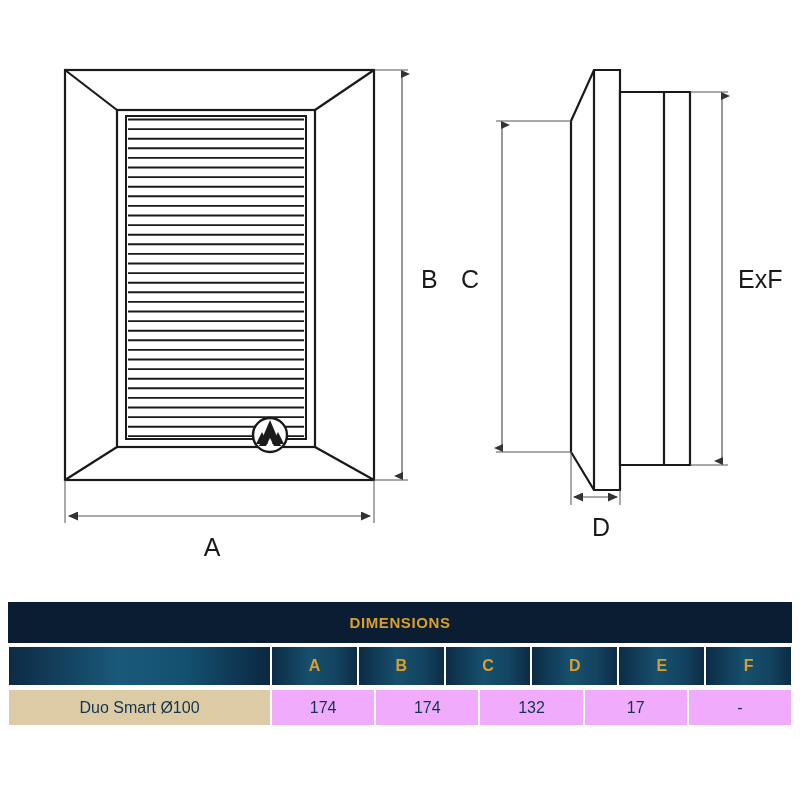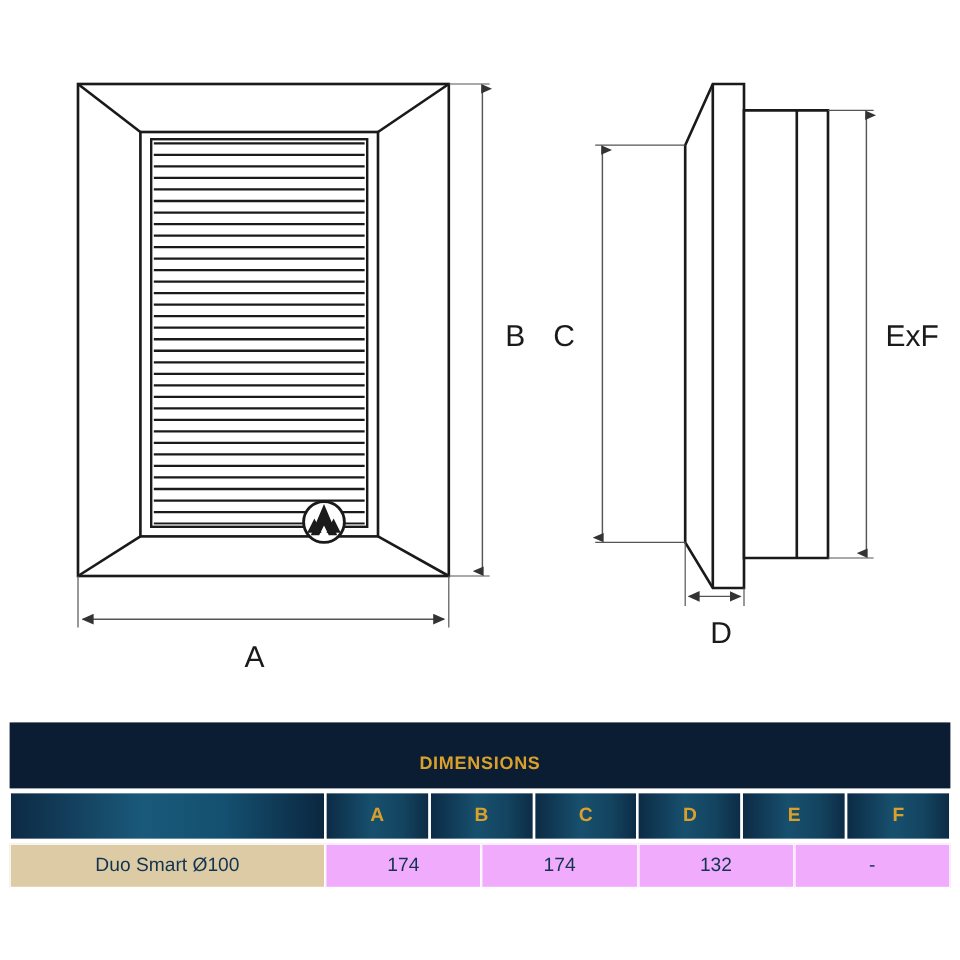--- a/index.html
+++ b/index.html
@@ -29,21 +29,21 @@
     left: 8px; top: 602px;
     width: 784px;
   }
   .tbl-title {
     background: #0a1d33;
     color: #d9a02b;
     font-size: 15px;
     font-weight: bold;
     letter-spacing: 0.6px;
     text-align: center;
-    padding: 27px 0 13px 0;
+    padding: 13px 0 13px 0;
     line-height: 1;
   }
   .tbl-head-row, .tbl-data-row {
     display: flex;
     width: 100%;
   }
   .tbl-head-row { margin-top: 3px; }
   .tbl-data-row { margin-top: 3px; }
 
   .hcell {
@@ -225,18 +225,19 @@
       <div class="hcell col-v">D</div>
       <div class="hcell col-v">E</div>
       <div class="hcell col-v">F</div>
     </div>
 
     <div class="tbl-data-row">
       <div class="dcell name-col col-name">Duo Smart Ø100</div>
       <div class="dcell col-v">174</div>
       <div class="dcell col-v">174</div>
       <div class="dcell col-v">132</div>
+      <div class="dcell col-v">17</div>
       <div class="dcell col-v">-</div>
     </div>
 
   </div>
 
 </div>
 
 </body></html>

